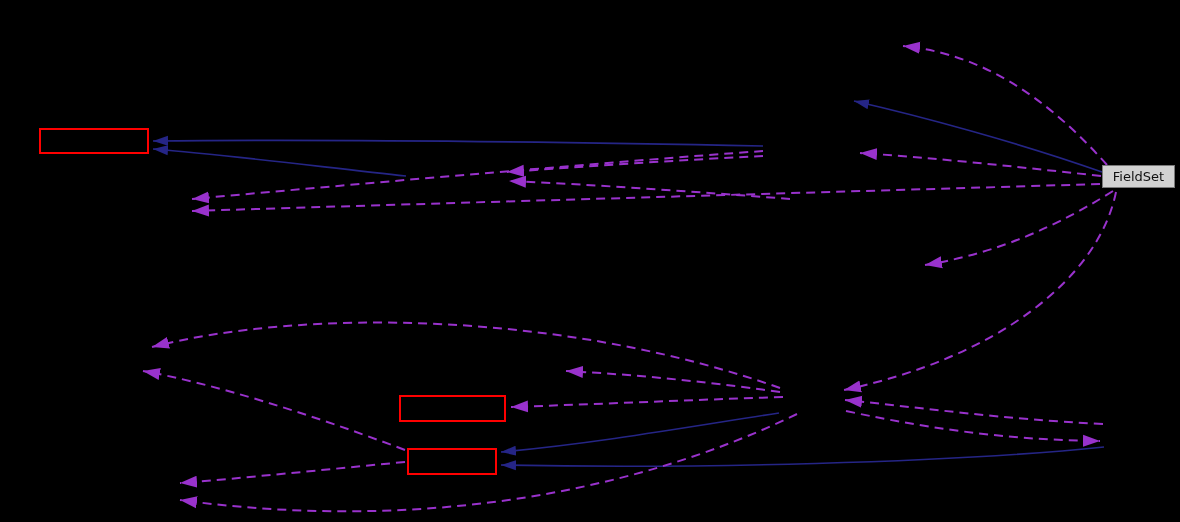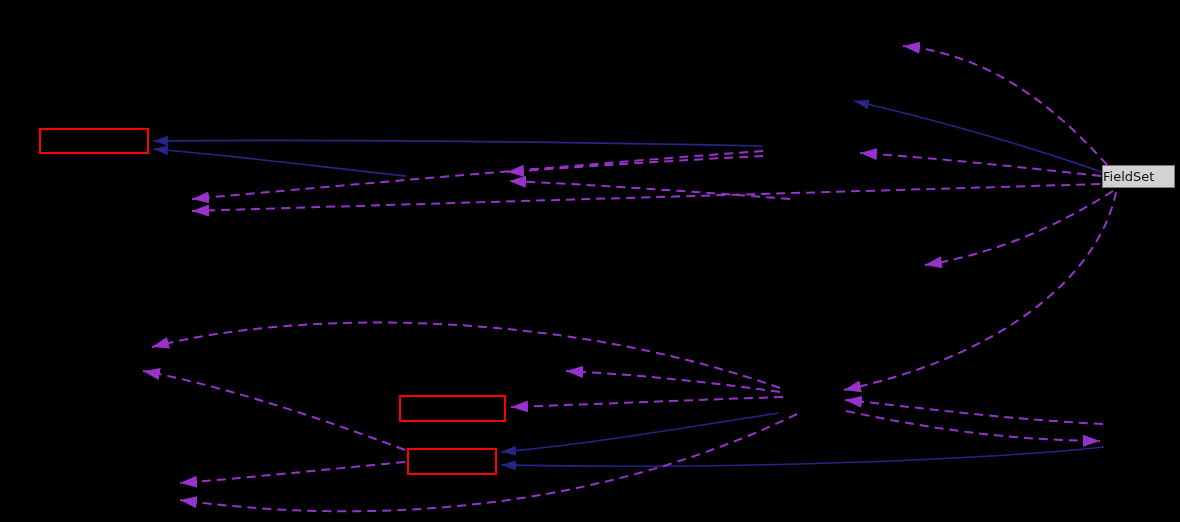--- a/index.html
+++ b/index.html
@@ -28,20 +28,21 @@
     border: 2px solid #FF0000;
     background: transparent;
   }
   .main-node {
     background: #D2D2D2;
     border: 1px solid #7A7A7A;
     color: #111111;
     font-size: 13px;
     display: flex;
     align-items: center;
+    justify-content: center;
     white-space: nowrap;
   }
 </style>
 </head>
 <body>
 
 <div id="canvas">
   <svg id="edges" width="1180" height="522" viewBox="0 0 1180 522" xmlns="http://www.w3.org/2000/svg">
     <defs>
       <marker id="arr-usage" markerUnits="userSpaceOnUse" markerWidth="18" markerHeight="13" refX="17" refY="6.5" orient="auto">

